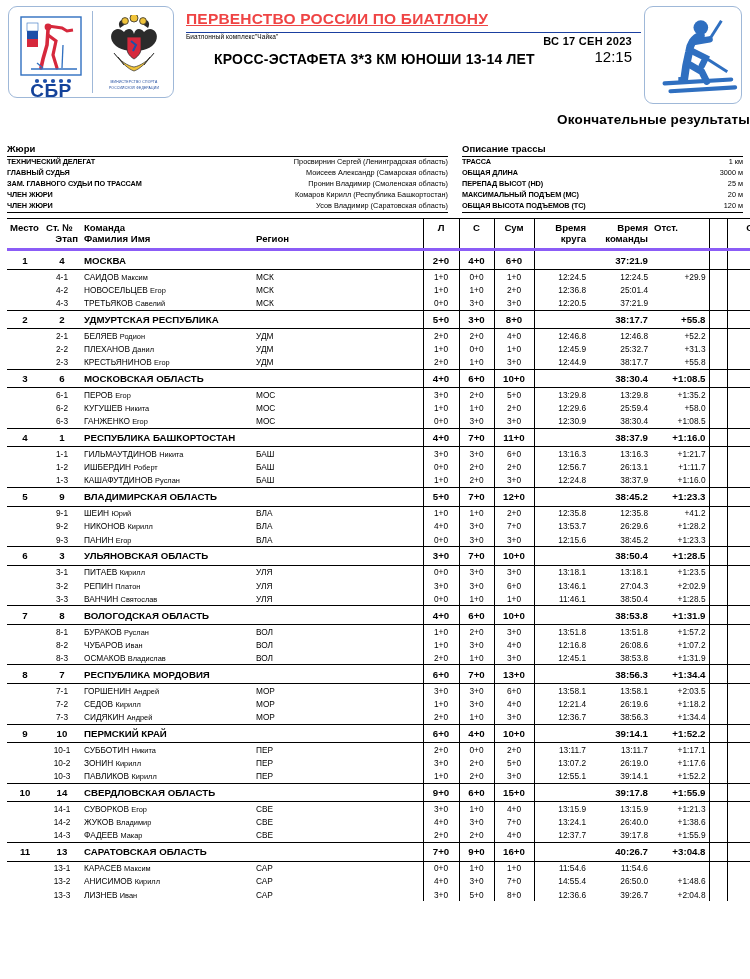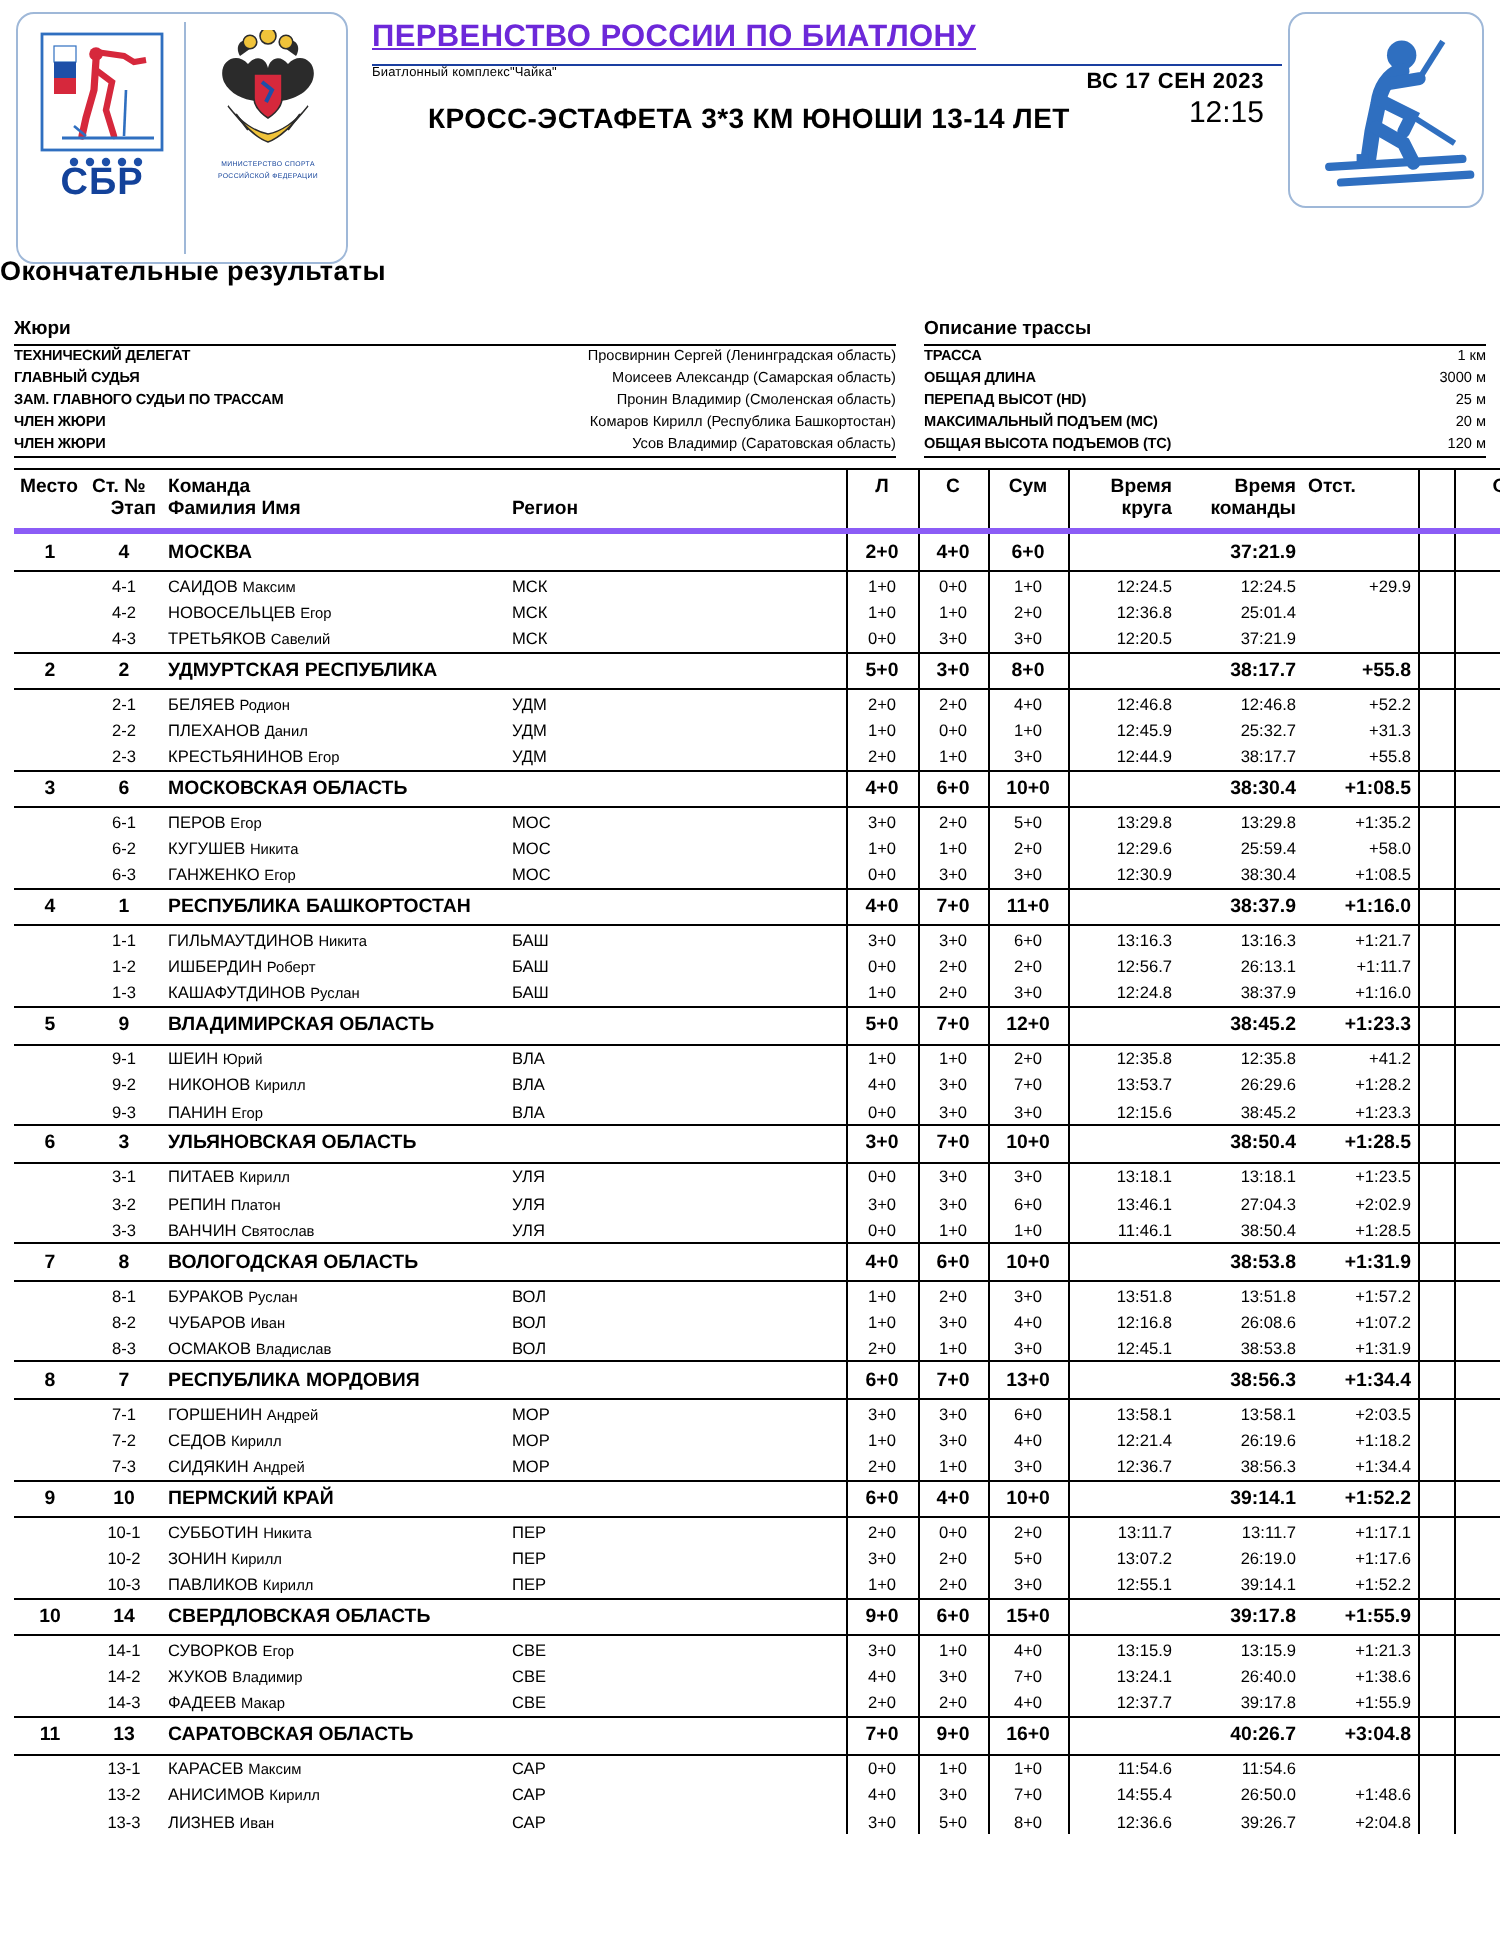--- a/index.html
+++ b/index.html
@@ -26,21 +26,21 @@
     position: relative;
     height: 112px;
     padding: 4px 8px 0 8px;
     box-sizing: border-box;
   }
   .logo-box {
     position: absolute;
     left: 8px;
     top: 6px;
     width: 166px;
-    height: 126px;
+    height: 92px;
     border: 1px solid #9fb8d8;
     border-radius: 9px;
     box-sizing: border-box;
     display: flex;
     align-items: center;
   }
   .logo-divider {
     position: absolute;
     left: 83px;
     top: 4px;
@@ -78,21 +78,21 @@
 
   .title-block {
     position: absolute;
     left: 186px;
     top: 10px;
     right: 120px;
   }
   .event-title {
     font-size: 15.5px;
     font-weight: bold;
-    color: #6d28d9;
+    color: #ef4444;
     text-decoration: underline;
     letter-spacing: .2px;
     white-space: nowrap;
   }
   .title-rule {
     margin-top: 4px;
     border-bottom: 1.5px solid #1a3fa0;
     width: 455px;
   }
   .venue {
@@ -134,24 +134,23 @@
     top: 6px;
     width: 98px;
     height: 98px;
     border: 1px solid #9fb8d8;
     border-radius: 9px;
     box-sizing: border-box;
   }
 
   
   .results-subtitle {
-    text-align: left;
+    text-align: right;
     font-size: 13.5px;
     font-weight: bold;
-    margin-top: 16px;
     letter-spacing: .2px;
   }
 
   
   .info-row {
     display: flex;
     margin-top: 16px;
     padding: 0 7px;
     gap: 14px;
     box-sizing: border-box;

